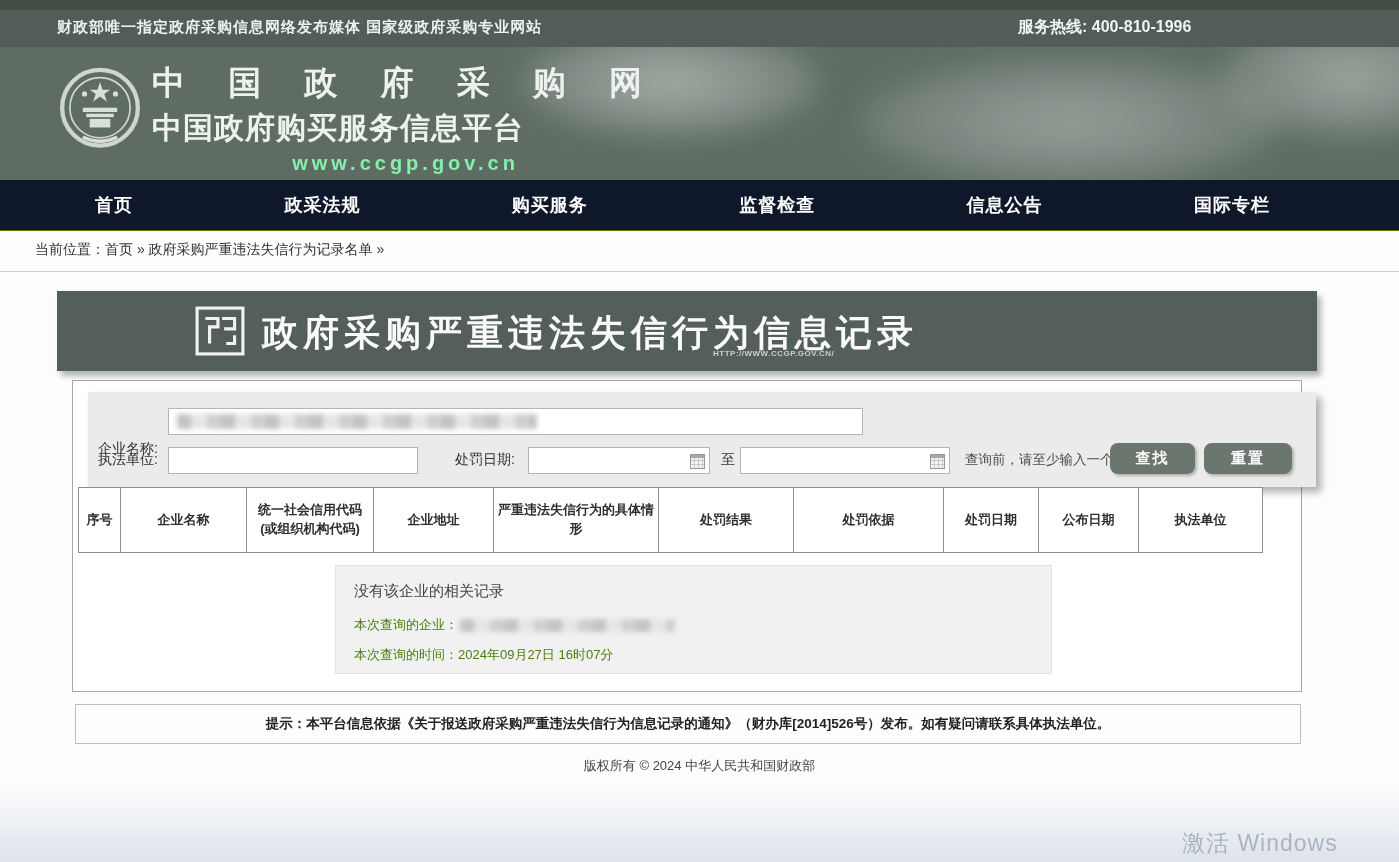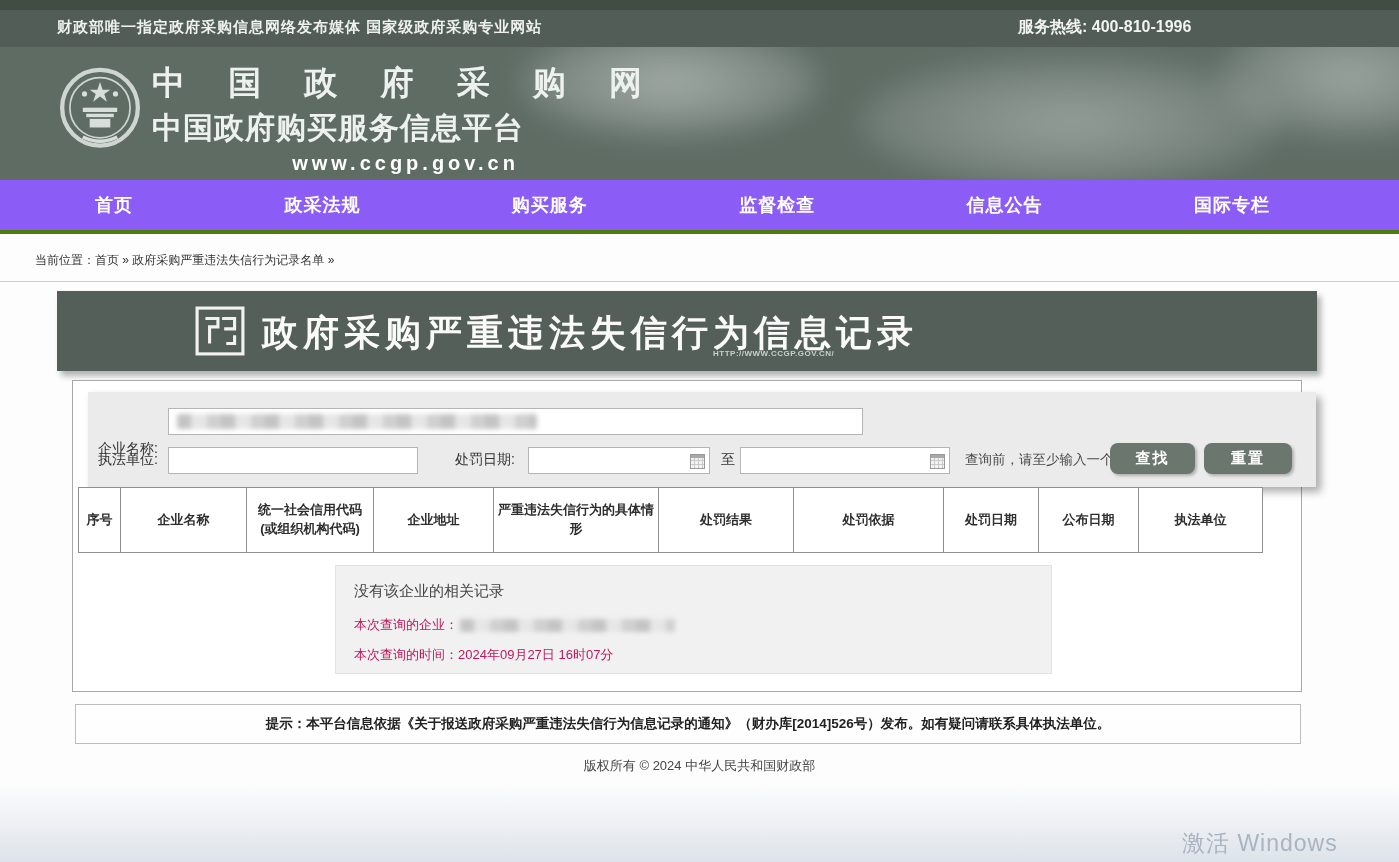--- a/index.html
+++ b/index.html
@@ -15,31 +15,31 @@
   
   .header{position:absolute;top:47px;left:0;width:100%;height:133px;background:#5e6c64;overflow:hidden;}
   .cloud{position:absolute;border-radius:50%;filter:blur(14px);background:radial-gradient(rgba(220,226,222,.55),rgba(94,108,100,0));}
   .cloud.c1{left:520px;top:-20px;width:300px;height:110px;}
   .cloud.c2{left:860px;top:10px;width:420px;height:130px;opacity:.8;}
   .cloud.c3{left:1220px;top:-30px;width:260px;height:120px;opacity:.9;}
   .emblem{position:absolute;left:57px;top:10px;width:86px;height:110px;}
   .site-titles{position:absolute;left:152px;top:14px;color:#eef2ef;}
   .site-t1{font-size:33px;font-weight:bold;letter-spacing:17px;white-space:nowrap;}
   .site-t2{font-size:30px;font-weight:bold;letter-spacing:1px;margin-top:2px;white-space:nowrap;}
-  .site-t3{font-size:20px;font-weight:bold;letter-spacing:4px;text-align:center;margin-top:3px;color:#ffffff;}
-
-  
-  .nav{position:absolute;top:180px;left:0;width:100%;height:50px;background:#8b5cf6;border-bottom:4px solid #4d7c0f;}
+  .site-t3{font-size:20px;font-weight:bold;letter-spacing:4px;text-align:center;margin-top:3px;color:#86efac;}
+
+  
+  .nav{position:absolute;top:180px;left:0;width:100%;height:50px;background:#0f172a;border-bottom:1px solid #4d7c0f;}
   .nav ul{list-style:none;margin:0;padding:0;position:absolute;left:95px;top:0;width:1175px;height:50px;
           display:flex;justify-content:space-between;align-items:center;}
   .nav li{color:#fff;font-size:18px;font-weight:bold;letter-spacing:1px;cursor:pointer;}
 
   
-  .breadcrumb{position:absolute;top:248px;left:0;width:100%;padding:4px 0 12px 35px;box-sizing:border-box;
-              border-bottom:1px solid #cccccc;font-size:12px;color:#333;}
+  .breadcrumb{position:absolute;top:237px;left:0;width:100%;padding:4px 0 12px 35px;box-sizing:border-box;
+              border-bottom:1px solid #cccccc;font-size:14px;color:#333;}
   .breadcrumb .path{color:#333;cursor:pointer;}
 
   
   .banner{position:absolute;top:291px;left:57px;width:1260px;height:80px;background:#535f58;
           box-shadow:4px 5px 6px rgba(0,0,0,.3);}
   .seal{position:absolute;left:138px;top:15px;width:50px;height:50px;}
   .banner-title{position:absolute;left:205px;top:18px;margin:0;font-size:36px;font-weight:bold;color:#fafafa;
                 letter-spacing:5px;white-space:nowrap;}
   .banner-url{position:absolute;left:633px;top:58px;font-size:8px;letter-spacing:.5px;color:#c8d0cb;font-weight:bold;padding-left:23px;}
 
@@ -66,21 +66,21 @@
   .btn.reset{left:1116px;width:88px;}
 
   
   .records{position:absolute;top:487px;left:78px;width:1184px;border-collapse:collapse;table-layout:fixed;background:#f97316;}
   .records th{border:1px solid #8f8f8f;font-size:13px;font-weight:bold;color:#2e2e2e;padding:6px 3px;height:52px;
               line-height:1.45;text-align:center;vertical-align:middle;background:#fff;}
 
   
   .result-box{position:absolute;top:565px;left:335px;width:715px;height:107px;background:#f1f1f1;border:1px solid #e2e2e2;}
   .result-title{position:absolute;left:18px;top:16px;font-size:15px;color:#444;}
-  .result-line{position:absolute;left:18px;font-size:13px;color:#be185d;}
+  .result-line{position:absolute;left:18px;font-size:13px;color:#4d7c0f;}
   .rl2{top:50px;} .rl3{top:80px;}
   .redact.in-result{display:inline-block;width:215px;height:13px;vertical-align:middle;margin-left:2px;}
 
   
   .tipbar{position:absolute;top:704px;left:75px;width:1224px;height:38px;border:1px solid #bdbdbd;background:#fefefe;
           display:flex;align-items:center;justify-content:center;}
   .tipbar p{margin:16px;font-size:13.5px;font-weight:bold;color:#222;}
   .footer{position:absolute;top:757px;left:0;width:100%;text-align:center;font-size:13px;color:#444;}
 
   

